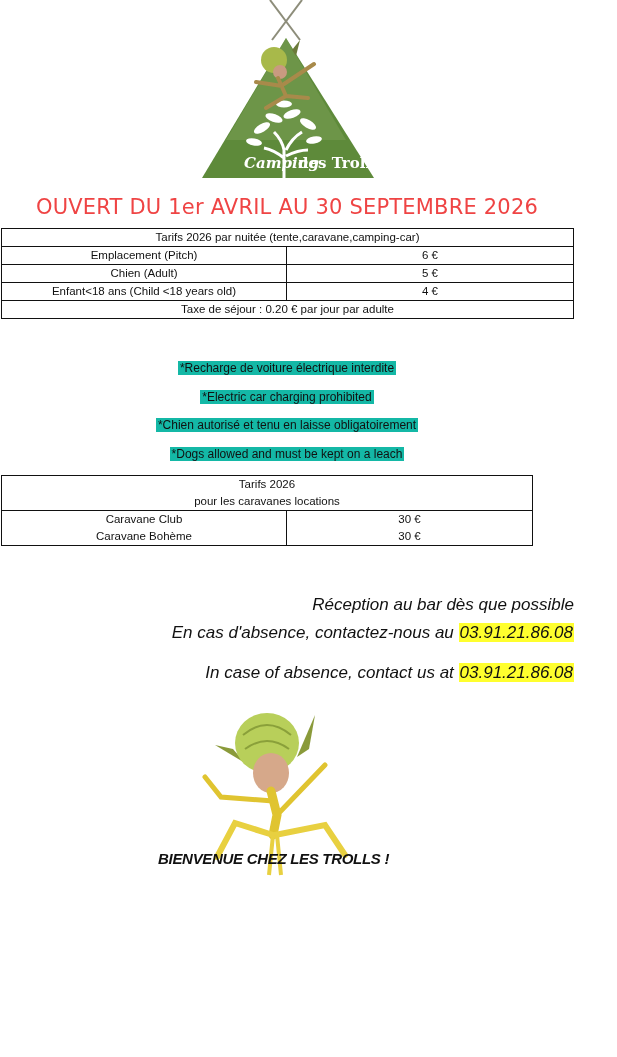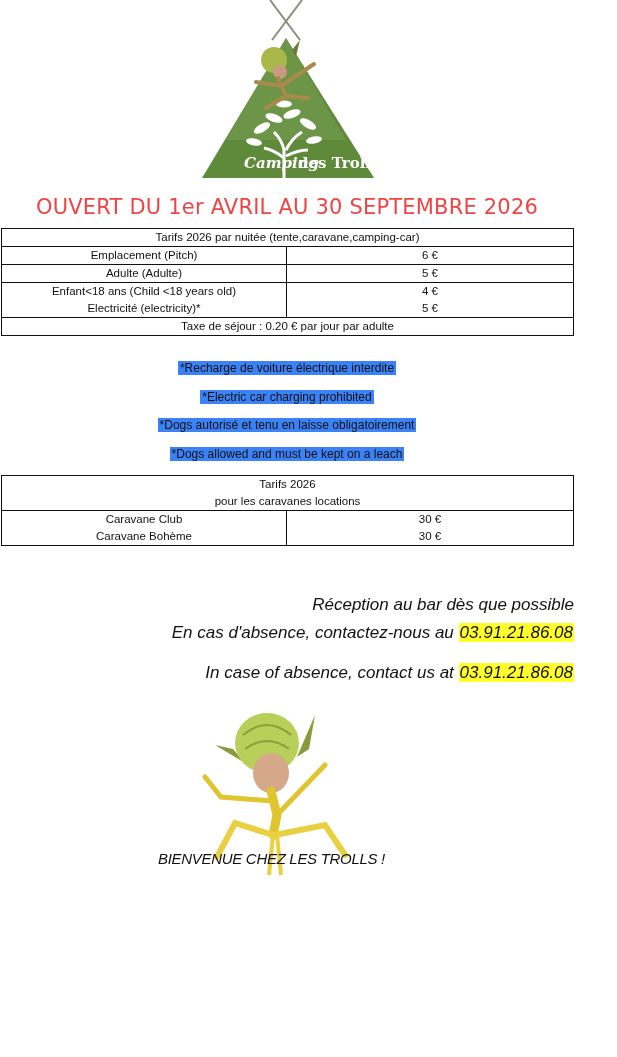--- a/index.html
+++ b/index.html
@@ -15,30 +15,30 @@
            color: #ef4444; }
 
   table.t { position: absolute; border-collapse: collapse; font-size: 11.5px;
             font-family: "Liberation Sans", sans-serif; }
   table.t td { text-align: center; padding: 0; line-height: 17px; }
   .b-all { border: 1.3px solid #111; }
   .b-top { border-top: 1.3px solid #111; }
   .b-r { border-right: 1.3px solid #111; }
 
   .t1 { left: 1px; top: 228px; width: 573px; }
-  .t2 { left: 1px; top: 475px; width: 573px; }
+  .t2 { left: 1px; top: 475px; width: 532px; }
 
   .note { left: 0; width: 574px; text-align: center; font-size: 12px; }
-  .note span { background: #3b82f6; padding: 0 2px; }
+  .note span { background: #14b8a6; padding: 0 2px; }
 
   .contact { left: 0; width: 574px; text-align: right; font-style: italic; font-size: 17px; color: #111; }
   .hl { background: #ffff2e; padding: 0 1px; }
 
   .mascot { left: 185px; top: 705px; width: 200px; height: 180px; }
-  .welcome { left: 158px; top: 850px; font-style: italic; font-weight: normal; font-size: 15px;
+  .welcome { left: 158px; top: 850px; font-style: italic; font-weight: bold; font-size: 15px;
              letter-spacing: -0.3px; color: #111; }
 </style>
 </head>
 <body>
 
 <div class="abs logo">
   <svg width="184" height="184" viewBox="0 0 184 184">
     <line x1="74" y1="0" x2="104" y2="40" stroke="#8d8d7a" stroke-width="2"></line>
     <line x1="106" y1="0" x2="76" y2="40" stroke="#8d8d7a" stroke-width="2"></line>
     <polygon points="90,38 178,178 6,178" fill="#5e8a3a"></polygon>
@@ -67,40 +67,36 @@
 <table class="t t1 b-all">
   <tbody>
       <tr>
     <td colspan="2">Tarifs 2026 par nuitée (tente,caravane,camping-car)</td>
   </tr>
   <tr class="b-top">
     <td class="b-r" style="width:284px">Emplacement (Pitch)</td>
     <td>6 €</td>
   </tr>
   <tr class="b-top">
-    <td class="b-r">Adulte (Adulte)</td>
+    <td class="b-r">Chien (Adult)</td>
     <td>5 €</td>
   </tr>
   <tr class="b-top">
     <td class="b-r">Enfant&lt;18 ans  (Child &lt;18 years old)</td>
     <td>4 €</td>
-  </tr>
-  <tr>
-    <td class="b-r">Electricité (electricity)*</td>
-    <td>5 €</td>
   </tr>
   <tr class="b-top">
     <td colspan="2">Taxe de séjour : 0.20 € par jour par adulte</td>
   </tr>
 </tbody>
   </table>
 
 <div class="abs note" style="top:361px"><span>*Recharge de voiture électrique interdite</span></div>
 <div class="abs note" style="top:390px"><span>*Electric car charging prohibited</span></div>
-<div class="abs note" style="top:418px"><span>*Dogs autorisé et tenu en laisse obligatoirement</span></div>
+<div class="abs note" style="top:418px"><span>*Chien autorisé et tenu en laisse obligatoirement</span></div>
 <div class="abs note" style="top:447px"><span>*Dogs allowed and must be kept on a leach</span></div>
 
 <table class="t t2 b-all">
   <tbody>
       <tr>
     <td colspan="2">
       <div>Tarifs 2026</div>
       <div>pour les caravanes locations</div>
     </td>
   </tr>

